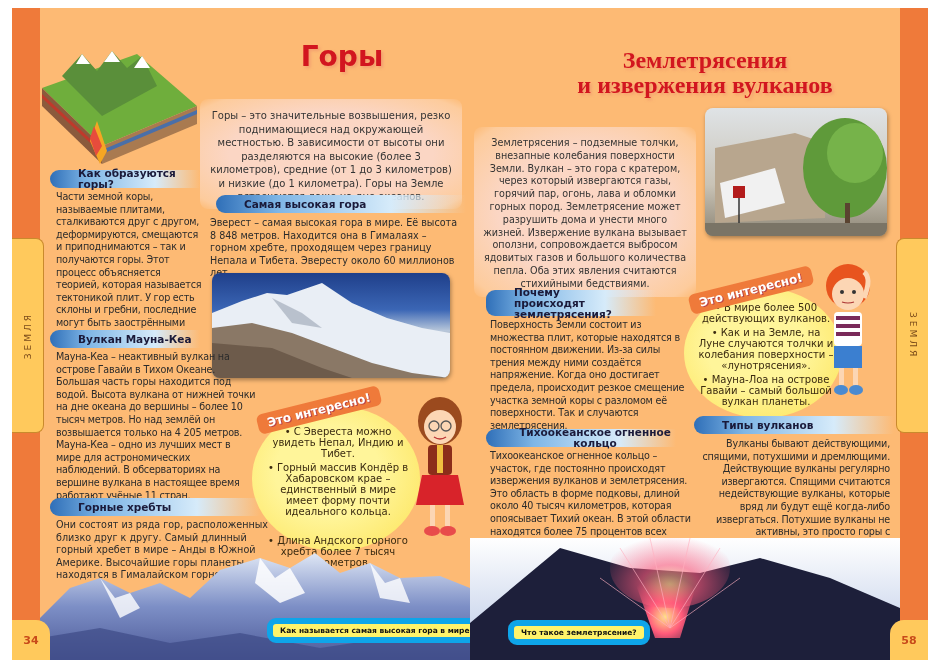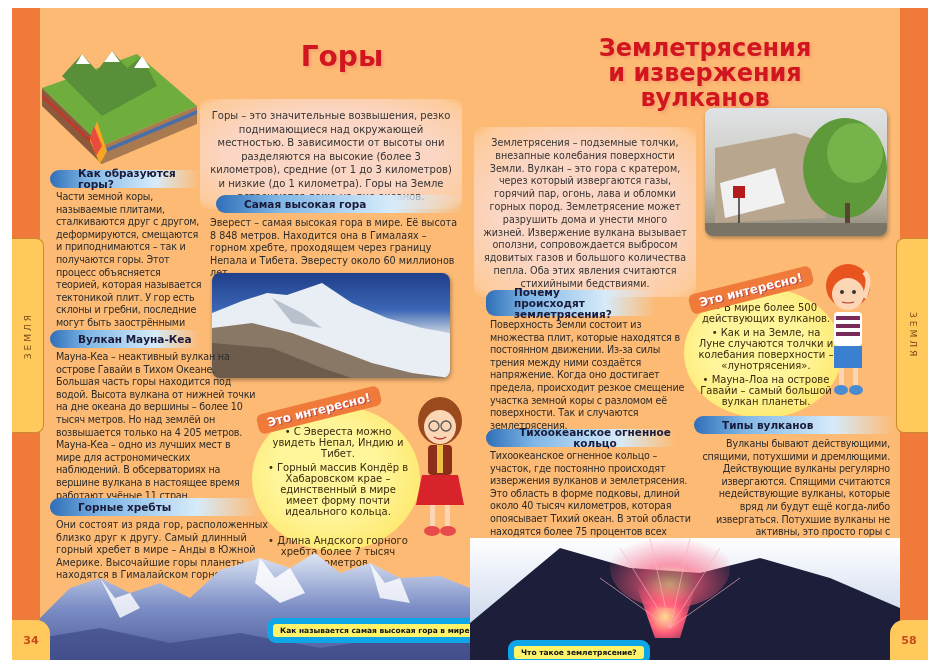--- a/index.html
+++ b/index.html
@@ -131,21 +131,21 @@
         <polygon points="330,15 345,35 360,30 370,55 340,50" fill="#fff" opacity="0.8"></polygon>
         <polygon points="0,90 60,80 130,95 200,85 280,100 360,88 430,95 430,112 0,112" fill="#3d4a86" opacity="0.7"></polygon>
       </svg>
     </div>
 
     <div class="question" style="left:255px;top:610px;">Как называется самая высокая гора в мире?</div>
   </div>
 
   <div class="page right">
 
-    <div class="title" style="left:90px;top:28px;width:290px;font-size:24px;">
+    <div class="title" style="left:90px;top:40px;width:290px;font-size:24px;font-family:Liberation Serif, serif;">
       <div>Землетрясения</div>
       <div>и извержения вулканов</div>
     </div>
 
     <div class="intro" style="left:4px;top:100px;width:222px;height:170px;font-size:9.6px;line-height:12.8px;">Землетрясения – подземные толчки, внезапные колебания поверхности Земли. Вулкан – это гора с кратером, через который извергаются газы, горячий пар, огонь, лава и обломки горных пород. Землетрясение может разрушить дома и унести много жизней. Извержение вулкана вызывает оползни, сопровождается выбросом ядовитых газов и большого количества пепла. Оба этих явления считаются стихийными бедствиями.</div>
 
     <div class="img" style="left:235px;top:100px;width:182px;height:128px;background:linear-gradient(180deg,#dfe3e6 0%,#c9c3b6 60%,#8d8676 100%);">
       <svg width="182" height="128" viewBox="0 0 182 128" style="position:absolute;left:0;top:0;">
         <polygon points="10,40 90,25 120,35 120,110 10,115" fill="#b8a68e"></polygon>
         <polygon points="15,75 70,60 80,95 20,110" fill="#f1f1f1"></polygon>
@@ -221,21 +221,21 @@
           <line x1="200" y1="90" x2="150" y2="10"></line>
             <line x1="200" y1="90" x2="180" y2="0"></line>
           <line x1="200" y1="90" x2="220" y2="0"></line>
             <line x1="200" y1="90" x2="250" y2="10"></line>
           <line x1="200" y1="90" x2="130" y2="40"></line>
             <line x1="200" y1="90" x2="270" y2="40"></line>
         </g>
       </svg>
     </div>
 
-    <div class="question" style="left:38px;top:632px;">Что такое землетрясение?</div>
+    <div class="question" style="left:38px;top:612px;">Что такое землетрясение?</div>
   </div>
 
   <div class="strip left"></div>
   <div class="strip right"></div>
   <div class="tab left">
       <span>ЗЕМЛЯ</span>
     </div>
   <div class="tab right">
       <span>ЗЕМЛЯ</span>
     </div>

